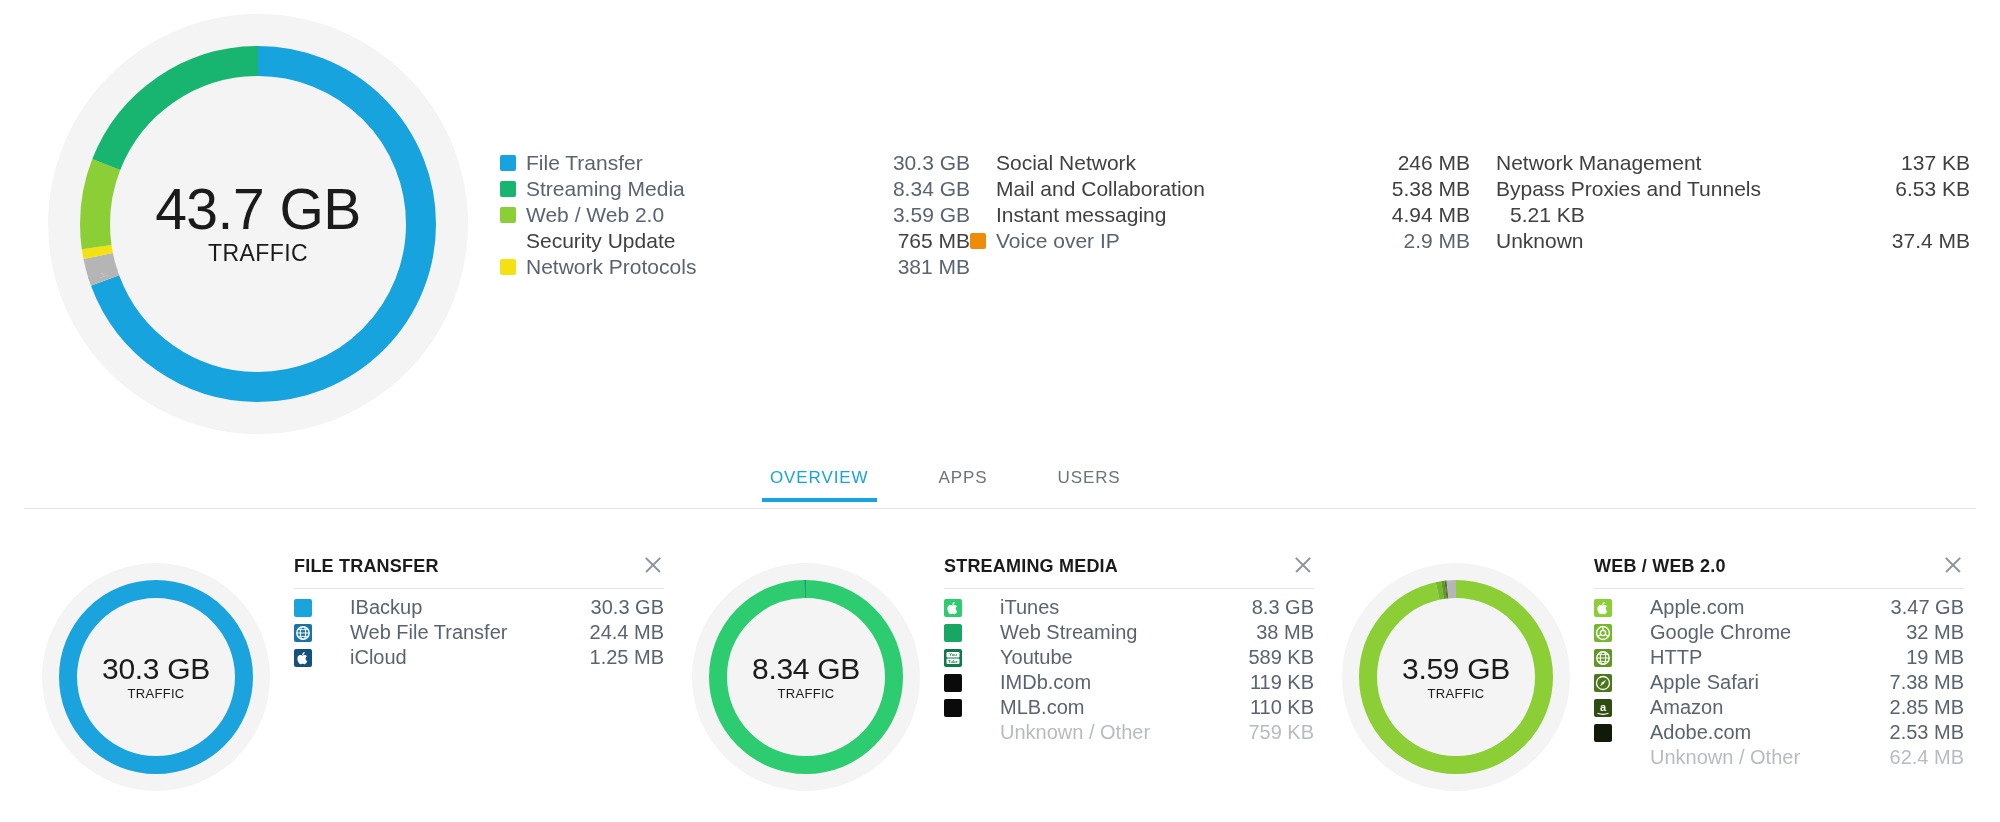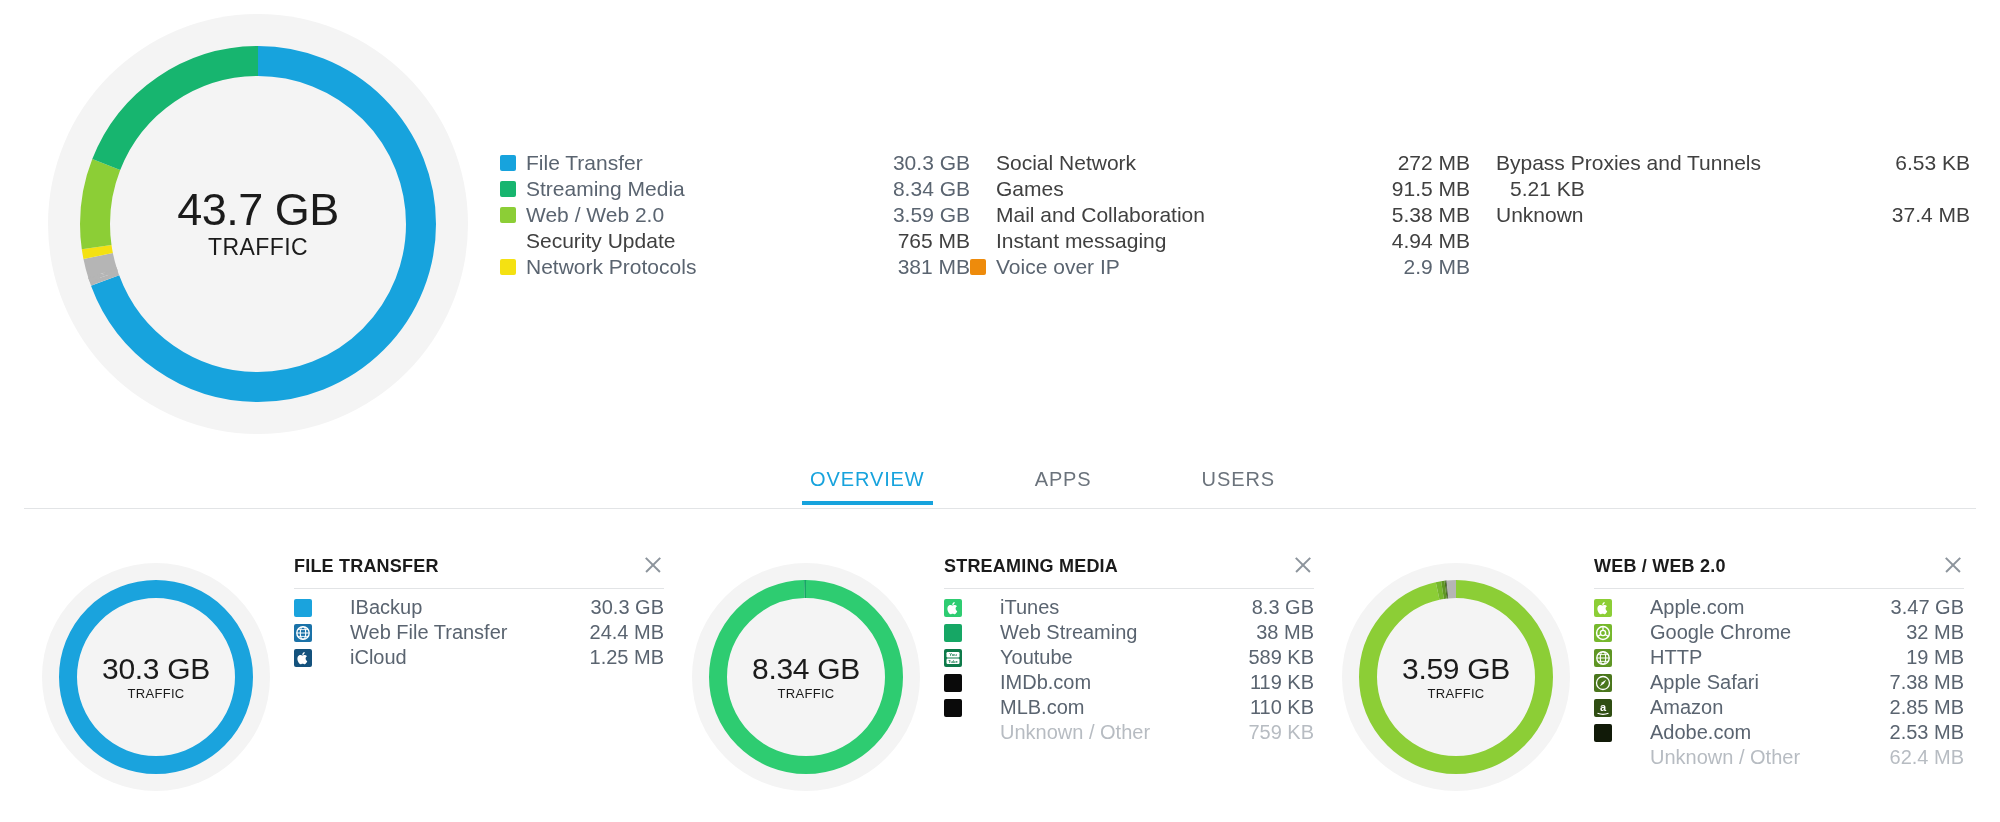--- a/index.html
+++ b/index.html
@@ -46,21 +46,21 @@
   .donut-center {
     position: absolute;
     left: 0; top: 0;
     width: 420px; height: 420px;
     display: flex;
     flex-direction: column;
     align-items: center;
     justify-content: center;
   }
   .donut-value {
-    font-size: 45px;
+    font-size: 57px;
     color: #1b1b1b;
     line-height: 1;
     letter-spacing: -0.5px;
     font-weight: 400;
   }
   .donut-label {
     font-size: 23px;
     color: #1b1b1b;
     letter-spacing: 0.4px;
     margin-top: 2px;
@@ -120,28 +120,27 @@
     width: 2000px;
     height: 48px;
   }
   .tabs {
     position: absolute;
     left: 770px;
     top: 0;
     display: flex;
   }
   .tab {
-    font-size: 20px;
+    font-size: 17px;
     letter-spacing: 0.9px;
     color: #6b737c;
     padding: 6px 0 14px 0;
     margin-right: 70px;
     cursor: pointer;
     position: relative;
-    margin-left: 40px;
   }
   .tab:last-child { margin-right: 0; }
   .tab.active { color: #17a3dd; }
   .tab.active::after {
     content: "";
     position: absolute;
     left: -8px; right: -8px;
     bottom: 0;
     height: 4px;
     background: #17a3dd;
@@ -342,44 +341,44 @@
         <div class="legend-row lit">
           <span class="legend-sw" style="background: rgb(244, 225, 18);"></span>
           <span class="legend-name">Network Protocols</span>
           <span class="legend-val">381 MB</span>
         </div>
       </div>
       <div class="legend-col c2">
         <div class="legend-row dim">
           <span class="legend-sw empty"></span>
           <span class="legend-name">Social Network</span>
-          <span class="legend-val">272 MB</span>
-        </div>
-        <div class="legend-row dim">
-          <span class="legend-sw empty"></span>
-          <span class="legend-name">Games</span>
-          <span class="legend-val">91.5 MB</span>
+          <span class="legend-val">246 MB</span>
         </div>
         <div class="legend-row dim">
           <span class="legend-sw empty"></span>
           <span class="legend-name">Mail and Collaboration</span>
           <span class="legend-val">5.38 MB</span>
         </div>
         <div class="legend-row dim">
           <span class="legend-sw empty"></span>
           <span class="legend-name">Instant messaging</span>
           <span class="legend-val">4.94 MB</span>
         </div>
         <div class="legend-row lit">
           <span class="legend-sw" style="background: rgb(238, 139, 11);"></span>
           <span class="legend-name">Voice over IP</span>
           <span class="legend-val">2.9 MB</span>
         </div>
       </div>
       <div class="legend-col c3">
+        <div class="legend-row dim">
+          <span class="legend-sw empty"></span>
+          <span class="legend-name">Network Management</span>
+          <span class="legend-val">137 KB</span>
+        </div>
         <div class="legend-row dim">
           <span class="legend-sw empty"></span>
           <span class="legend-name">Bypass Proxies and Tunnels</span>
           <span class="legend-val">6.53 KB</span>
         </div>
         <div class="legend-row dim">
           <span class="legend-sw empty"></span>
           <span class="legend-val">5.21 KB</span>
         </div>
         <div class="legend-row dim">

